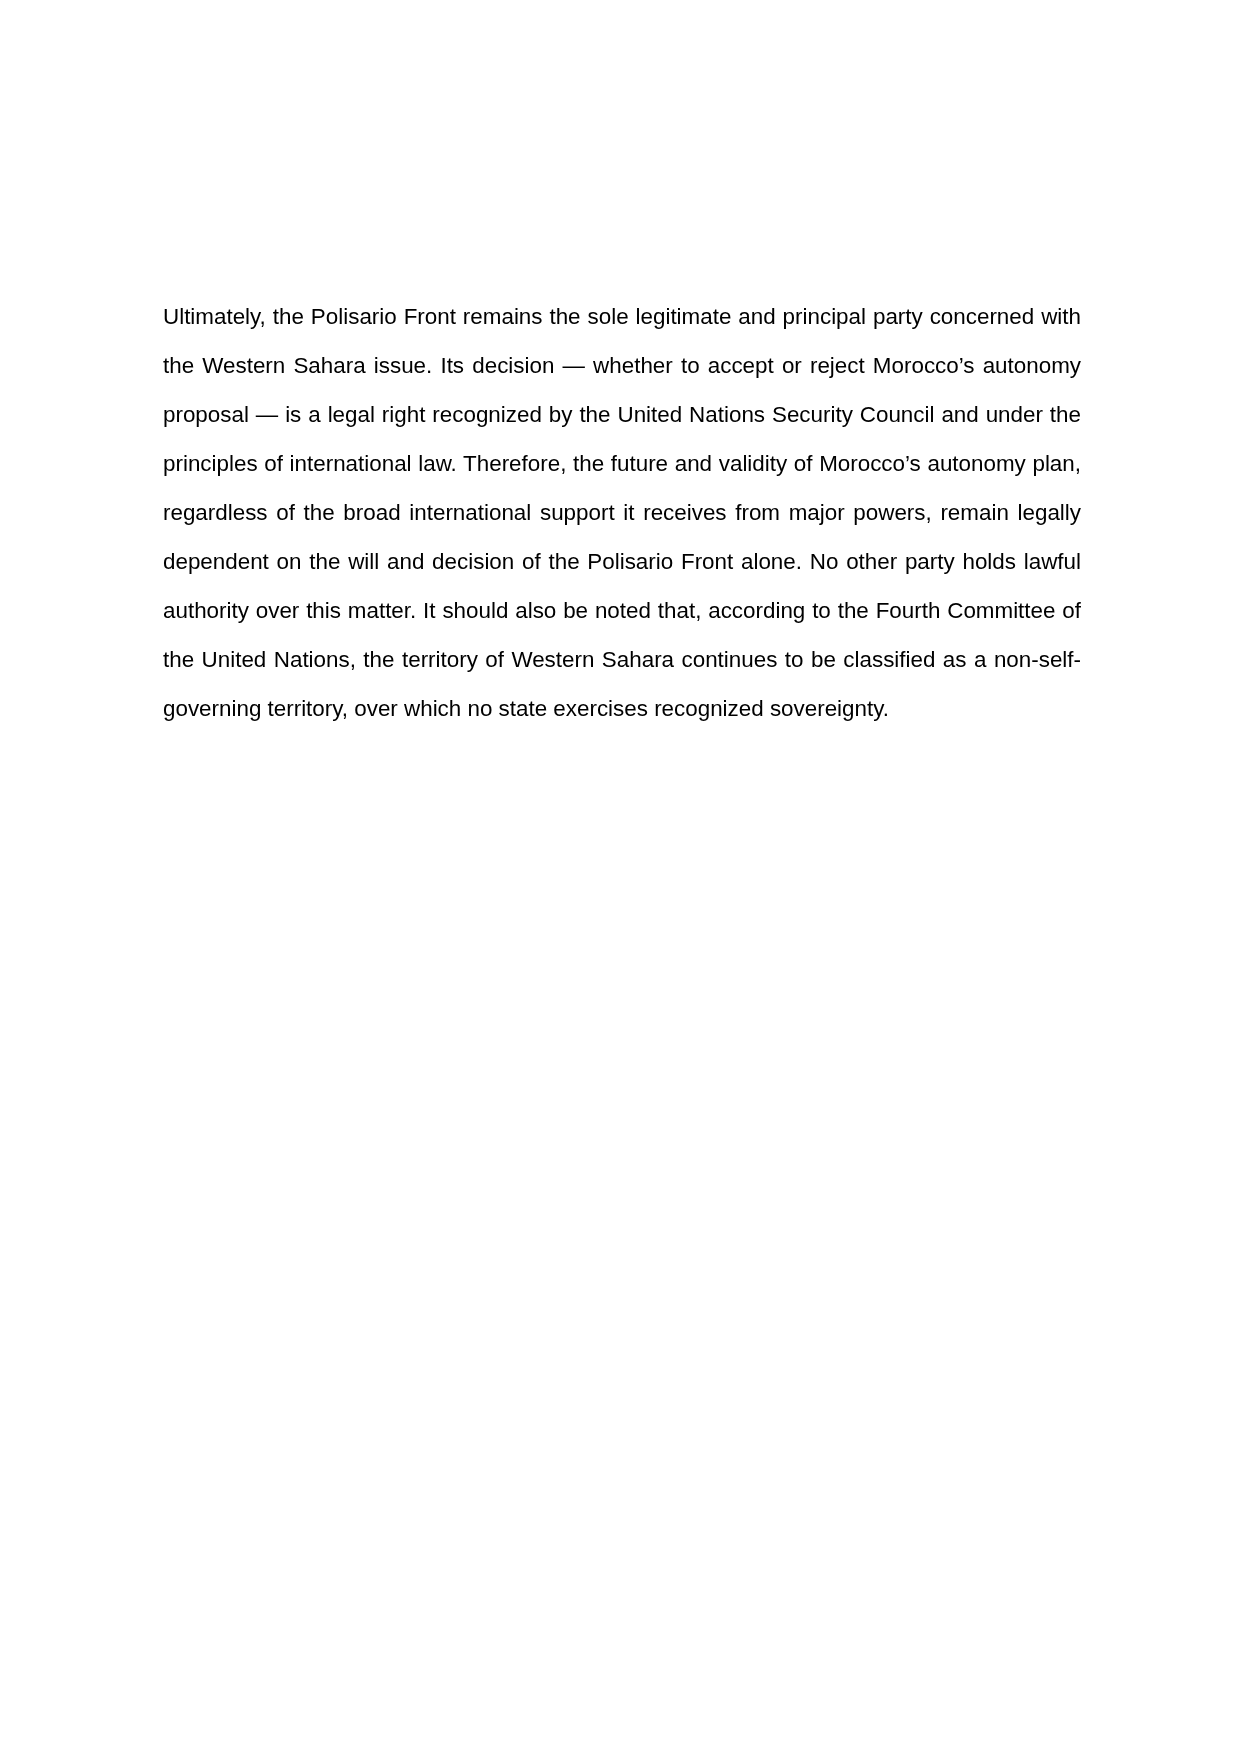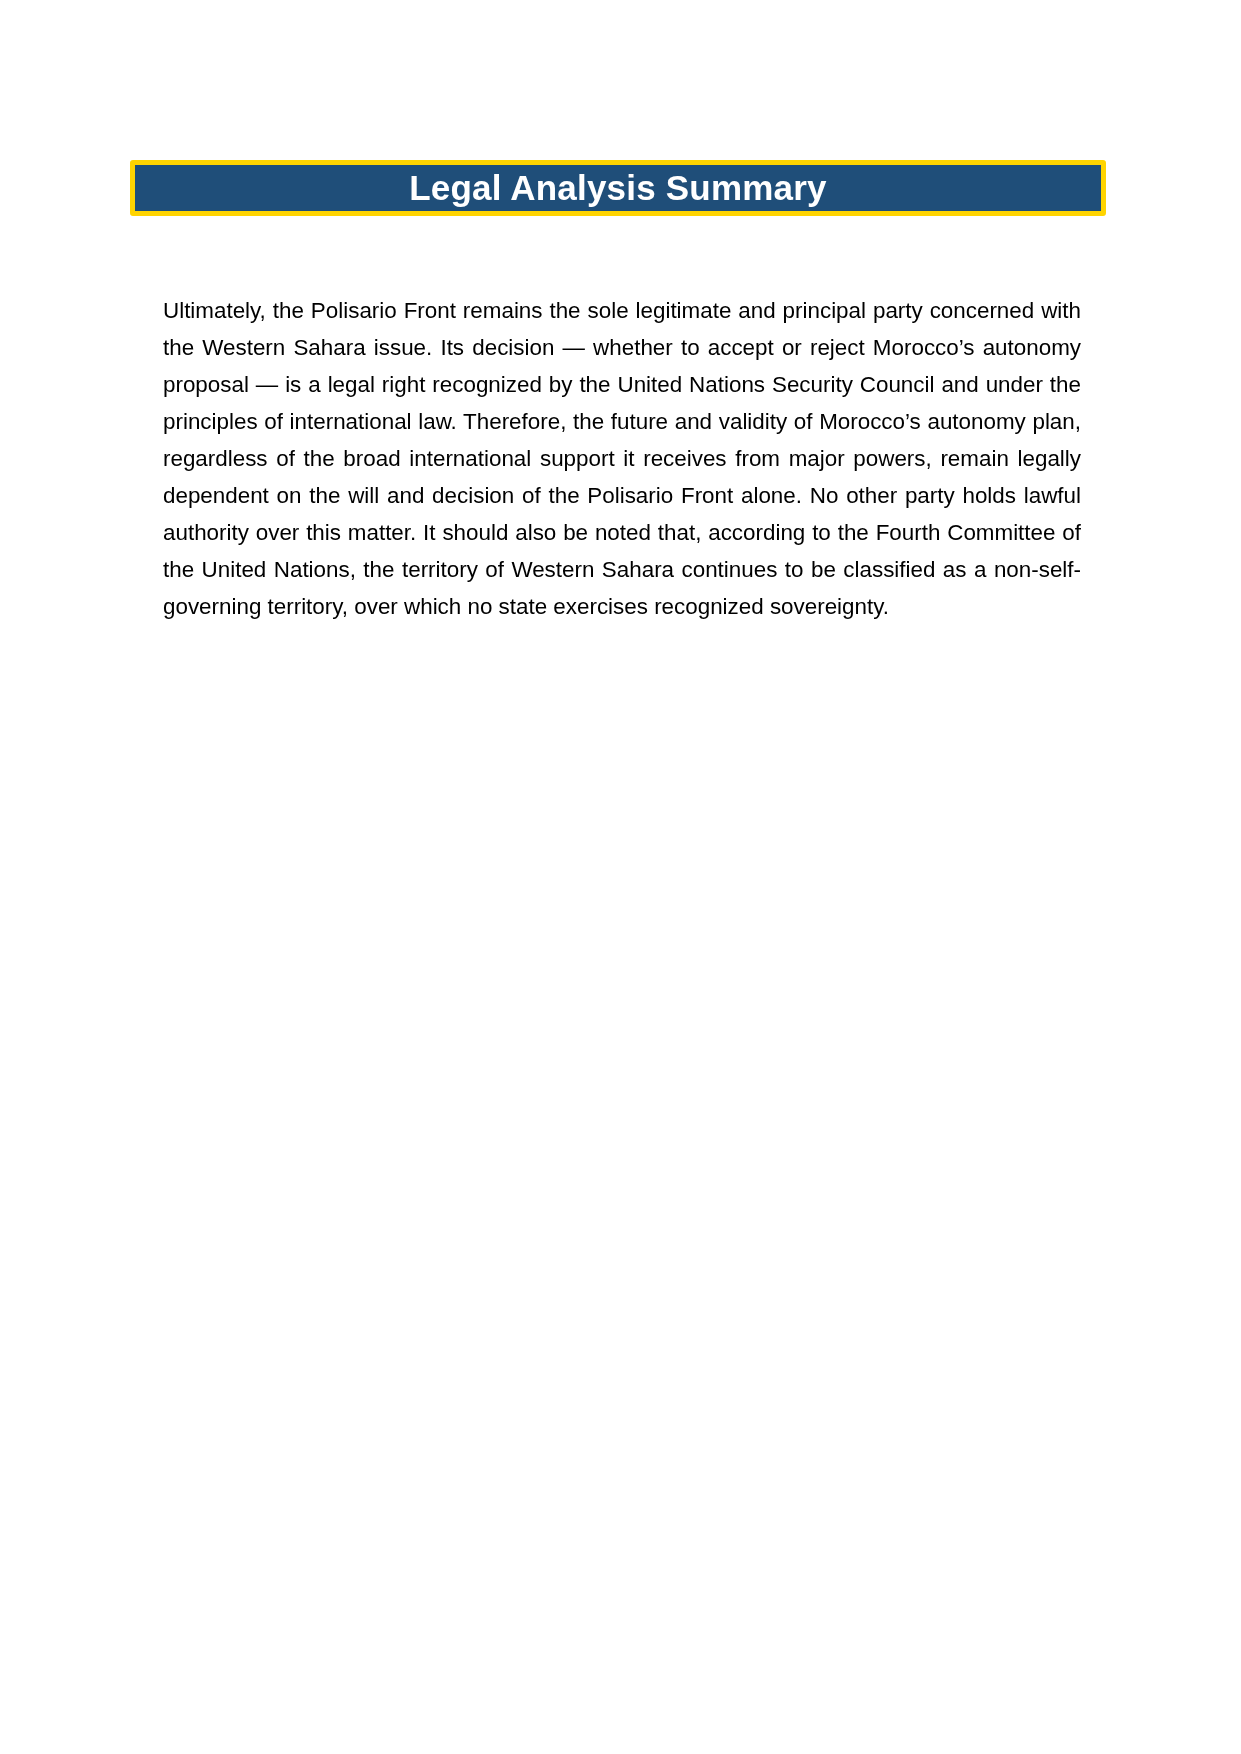--- a/index.html
+++ b/index.html
@@ -46,27 +46,24 @@
       margin-top: -2px;
     }
     .body-text {
       position: absolute;
       left: 163px;
       top: 292px;
       width: 918px;
       margin: 0;
       font-family: "Liberation Sans", sans-serif;
       font-size: 22.4px;
-      line-height: 37px;
+      line-height: 49px;
       text-align: justify;
       text-align-last: left;
       color: #000000;
     }
   </style>
 </head>
 <body>
 
 <div class="page">
-  <div class="title-banner">
-    <span class="title-text">Legal Analysis Summary</span>
-  </div>
   <p class="body-text">Ultimately, the Polisario Front remains the sole legitimate and principal party concerned with the Western Sahara issue. Its decision — whether to accept or reject Morocco’s autonomy proposal — is a legal right recognized by the United Nations Security Council and under the principles of international law. Therefore, the future and validity of Morocco’s autonomy plan, regardless of the broad international support it receives from major powers, remain legally dependent on the will and decision of the Polisario Front alone. No other party holds lawful authority over this matter. It should also be noted that, according to the Fourth Committee of the United Nations, the territory of Western Sahara continues to be classified as a non-self-governing territory, over which no state exercises recognized sovereignty.</p>
 </div>
 
 </body></html>

